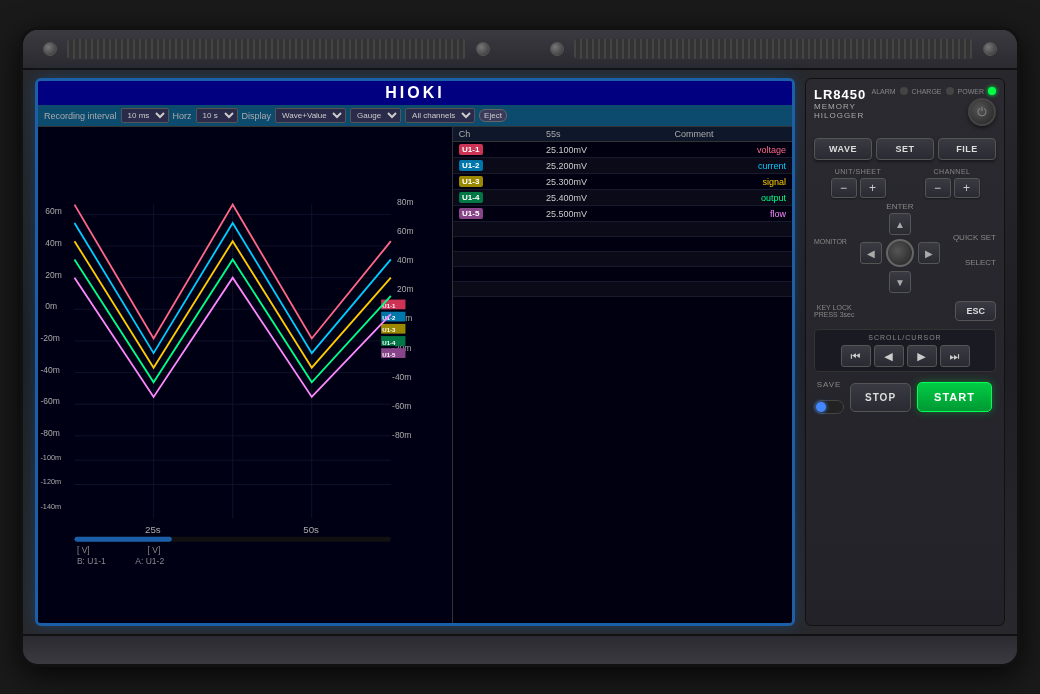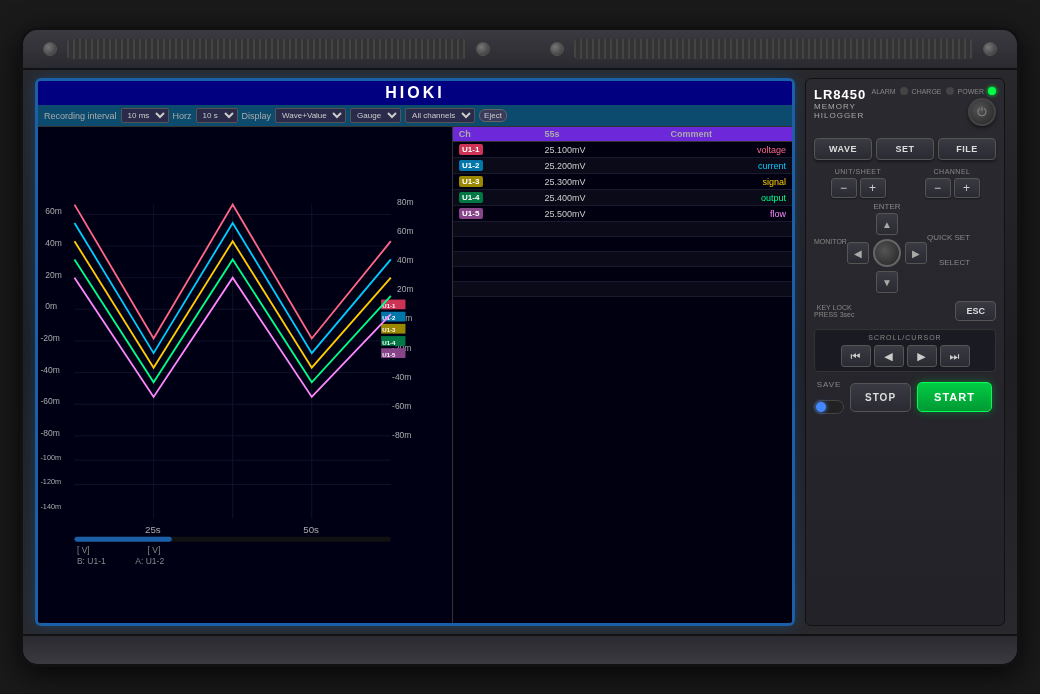--- a/index.html
+++ b/index.html
@@ -194,26 +194,26 @@
       overflow: hidden;
     }
 
     .data-table table {
       width: 100%;
       border-collapse: collapse;
       font-size: 9px;
     }
 
     .data-table th {
-      background: #6d28d9;
+      background: #0f172a;
       color: #aaa;
       padding: 2px 6px;
       text-align: left;
       border-bottom: 1px solid #333;
-      font-weight: bold;
+      font-weight: normal;
     }
 
     .data-table td {
       padding: 2px 6px;
       border-bottom: 1px solid #1a1a2e;
       color: #ccc;
     }
 
     .data-table tr:nth-child(even) td {
       background: #0a0a18;
@@ -379,21 +379,21 @@
       text-align: center;
       line-height: 18px;
       cursor: pointer;
       box-shadow: 0 1px 2px rgba(0,0,0,0.4);
     }
 
     
     .nav-section {
       display: flex;
       align-items: center;
-      justify-content: flex-start;
+      justify-content: space-between;
     }
 
     .nav-left-labels {
       display: flex;
       flex-direction: column;
       gap: 8px;
       font-size: 7px;
       color: #888;
     }
 

